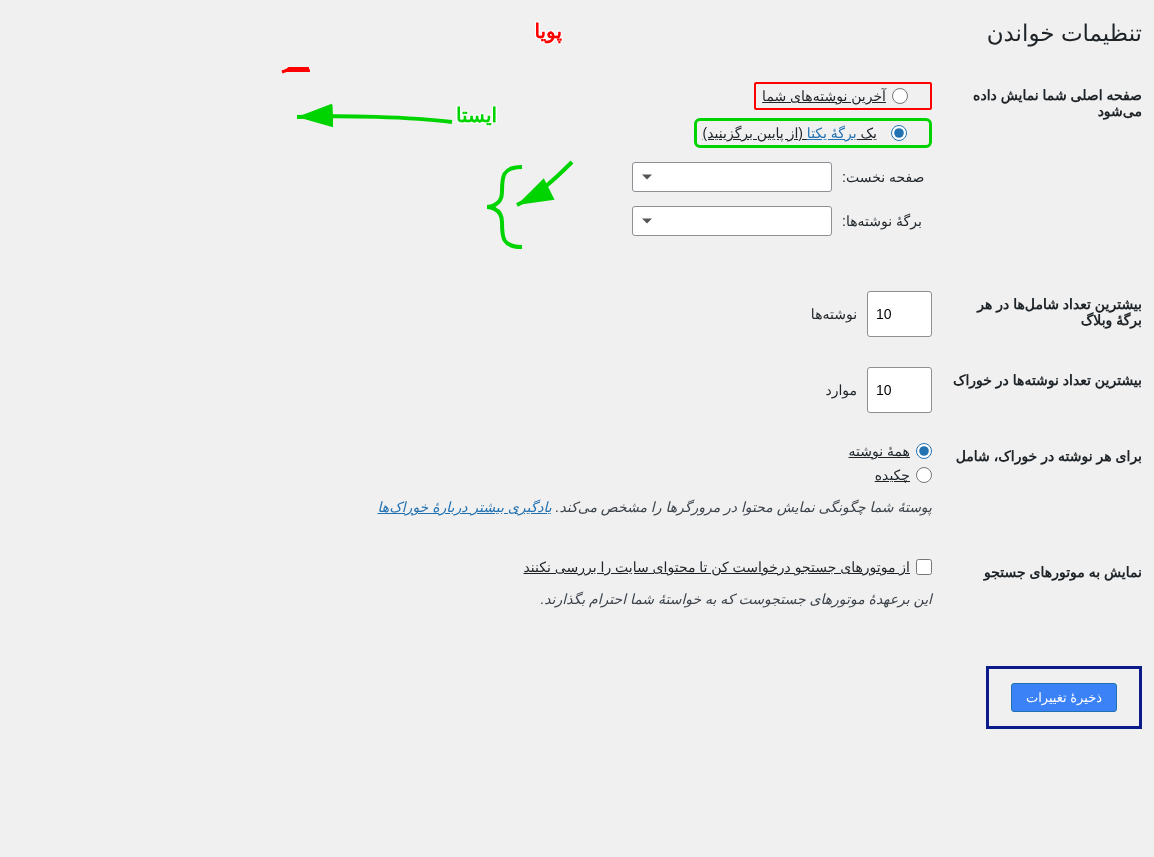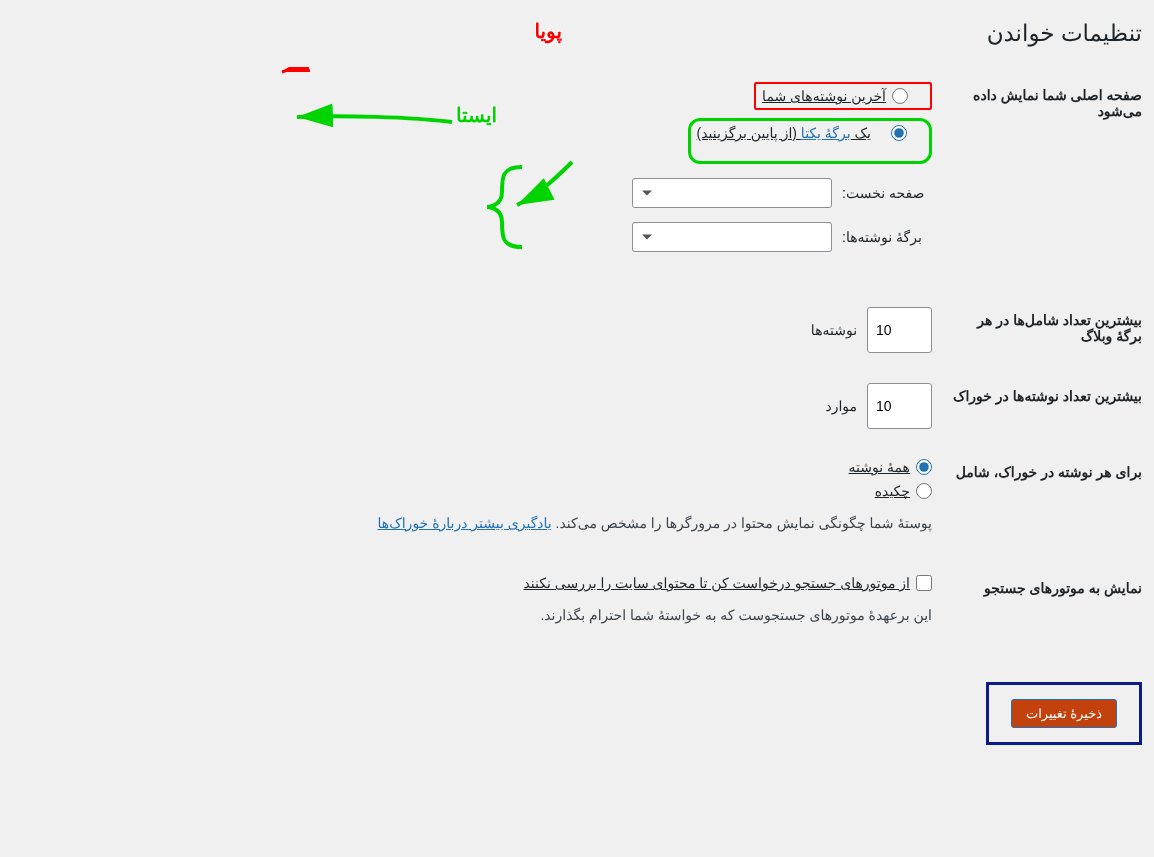--- a/index.html
+++ b/index.html
@@ -100,50 +100,51 @@
     font-size: 14px;
     text-align: left;
     direction: ltr;
   }
   .inline-label { margin-right: 6px; }
   a.link { color: #2271b1; text-decoration: underline; }
   .description {
     color: #3c434a;
     margin-top: 16px;
     font-size: 14px;
+    font-style: italic;
   }
   .submit-wrap {
     margin-top: 30px;
   }
   .button-primary {
-    background: #c2410c;
+    background: #3b82f6;
     color: #fff;
     border: 1px solid #2271b1;
     padding: 6px 14px;
     font-size: 13px;
     border-radius: 3px;
     cursor: pointer;
   }
 
   
   .hl-red {
     border: 2px solid #ff0000;
     padding: 4px 22px 4px 6px;
     display: inline-flex;
     align-items: center;
     gap: 6px;
     border-radius: 2px;
   }
   .hl-green {
     border: 3px solid #00d400;
-    padding: 4px 22px 20px 6px;
+    padding: 4px 22px 4px 6px;
     display: inline-flex;
     align-items: center;
-    gap: 20px;
-    border-radius: 12px;
+    gap: 14px;
+    border-radius: 6px;
   }
   .hl-blue-submit {
     display: inline-block;
     border: 3px solid #0b1b8a;
     padding: 14px 22px;
   }
 
   
   .anno {
     position: absolute;

